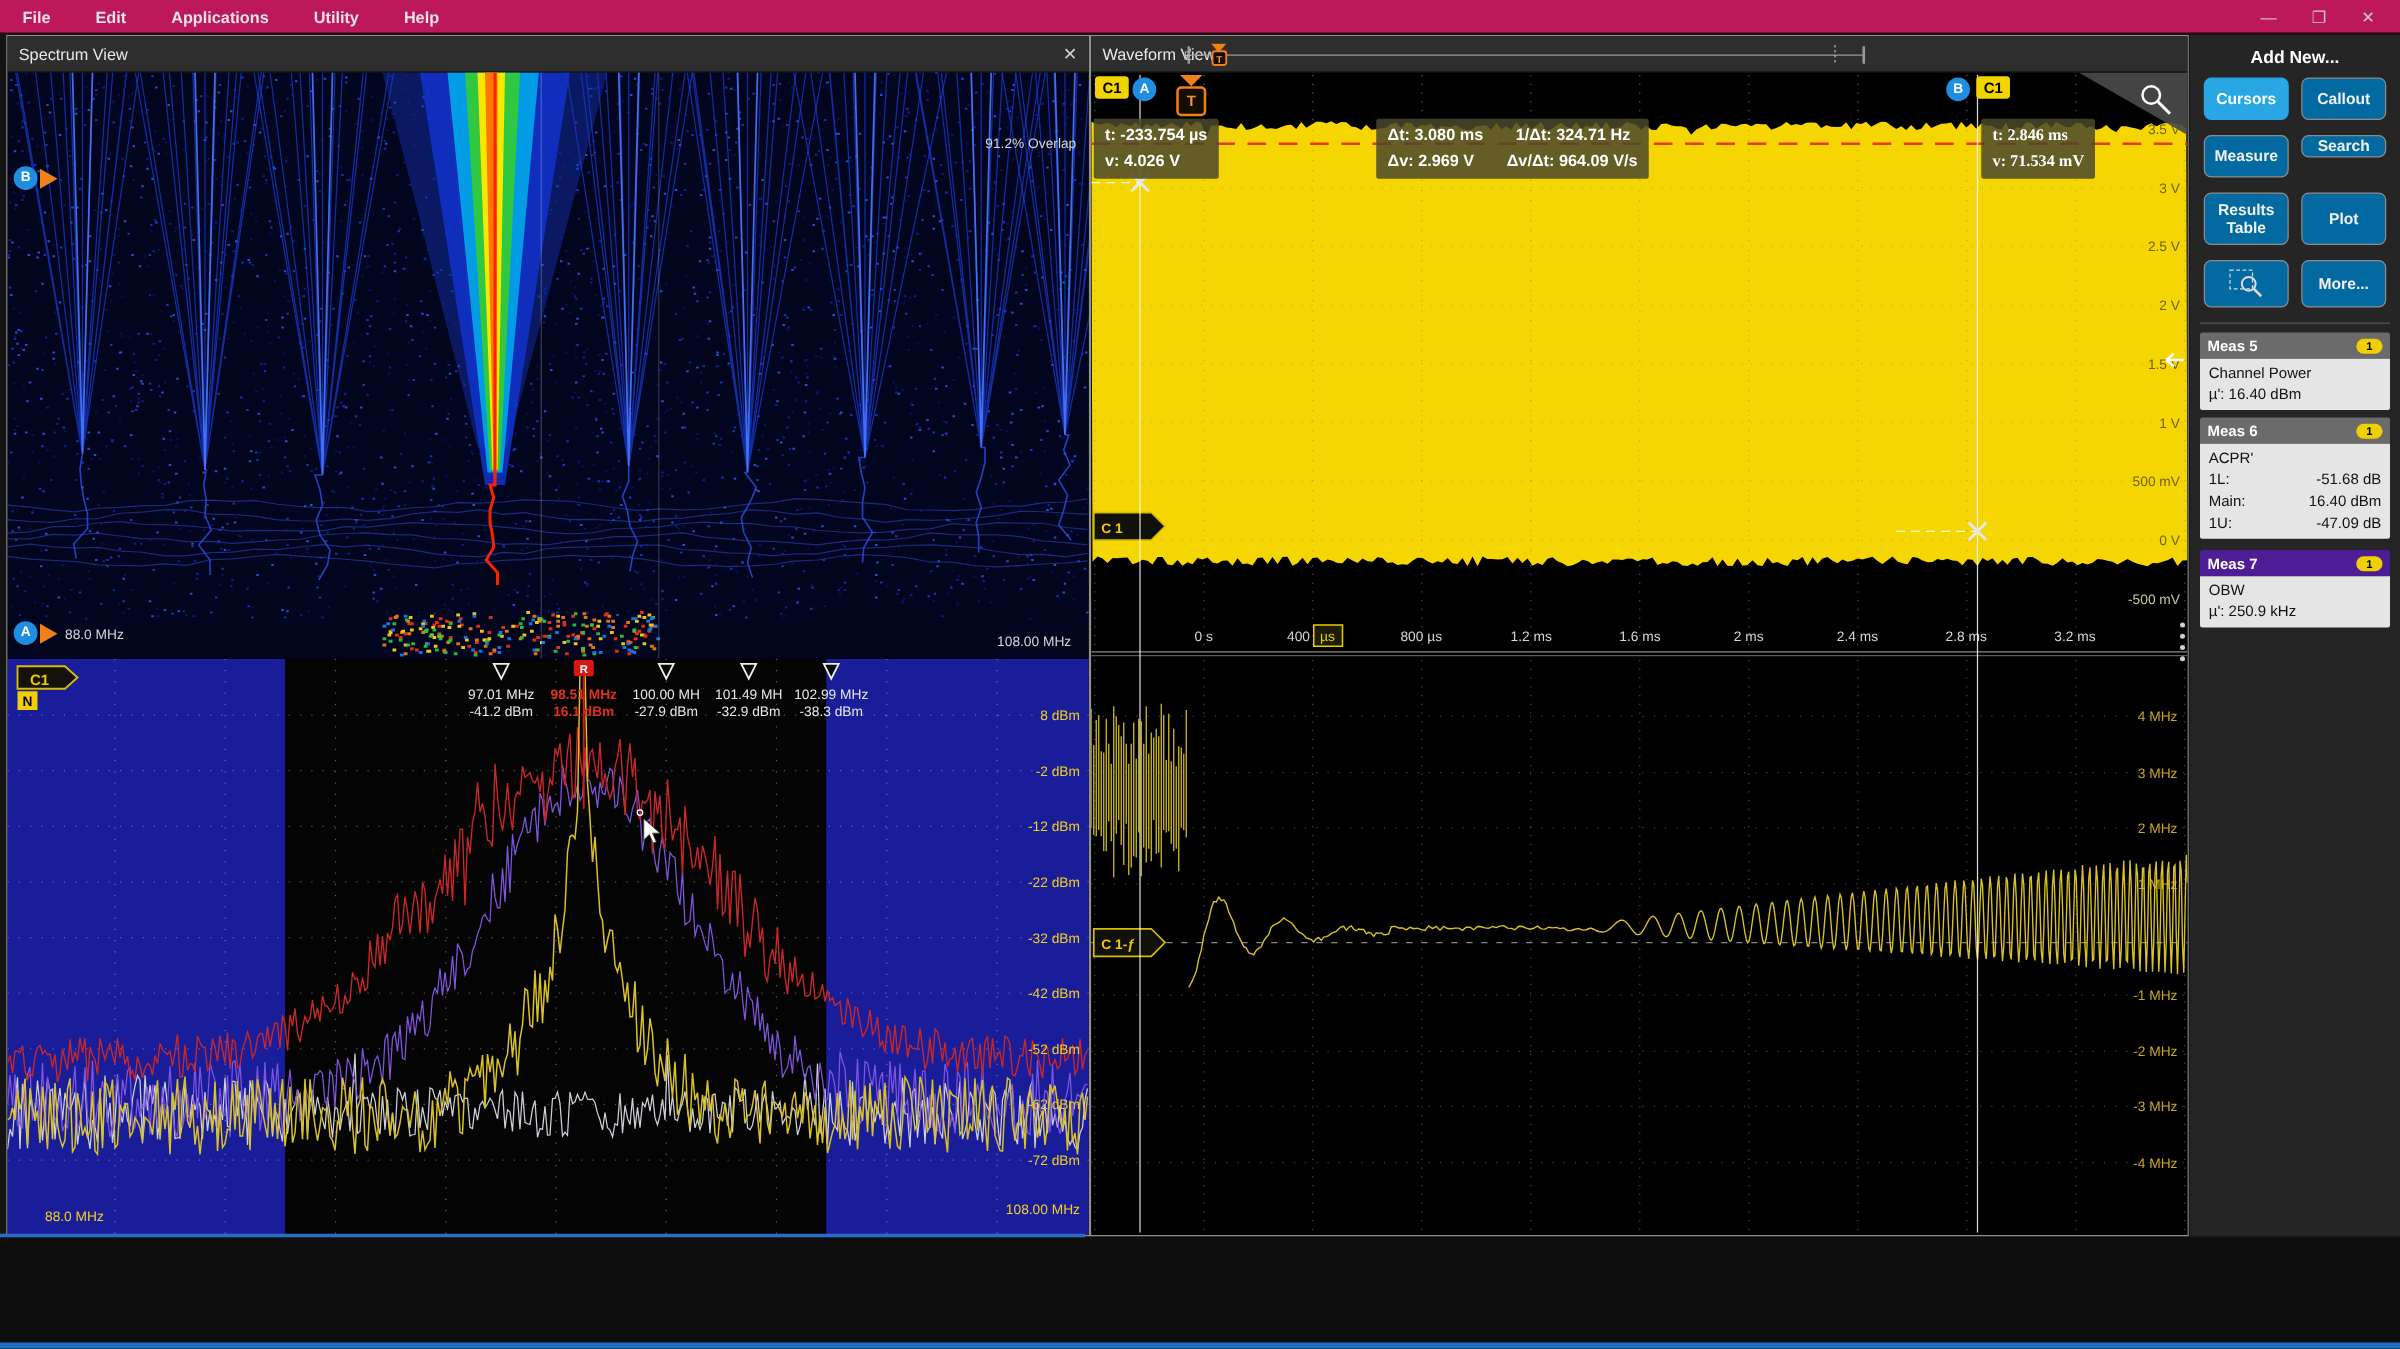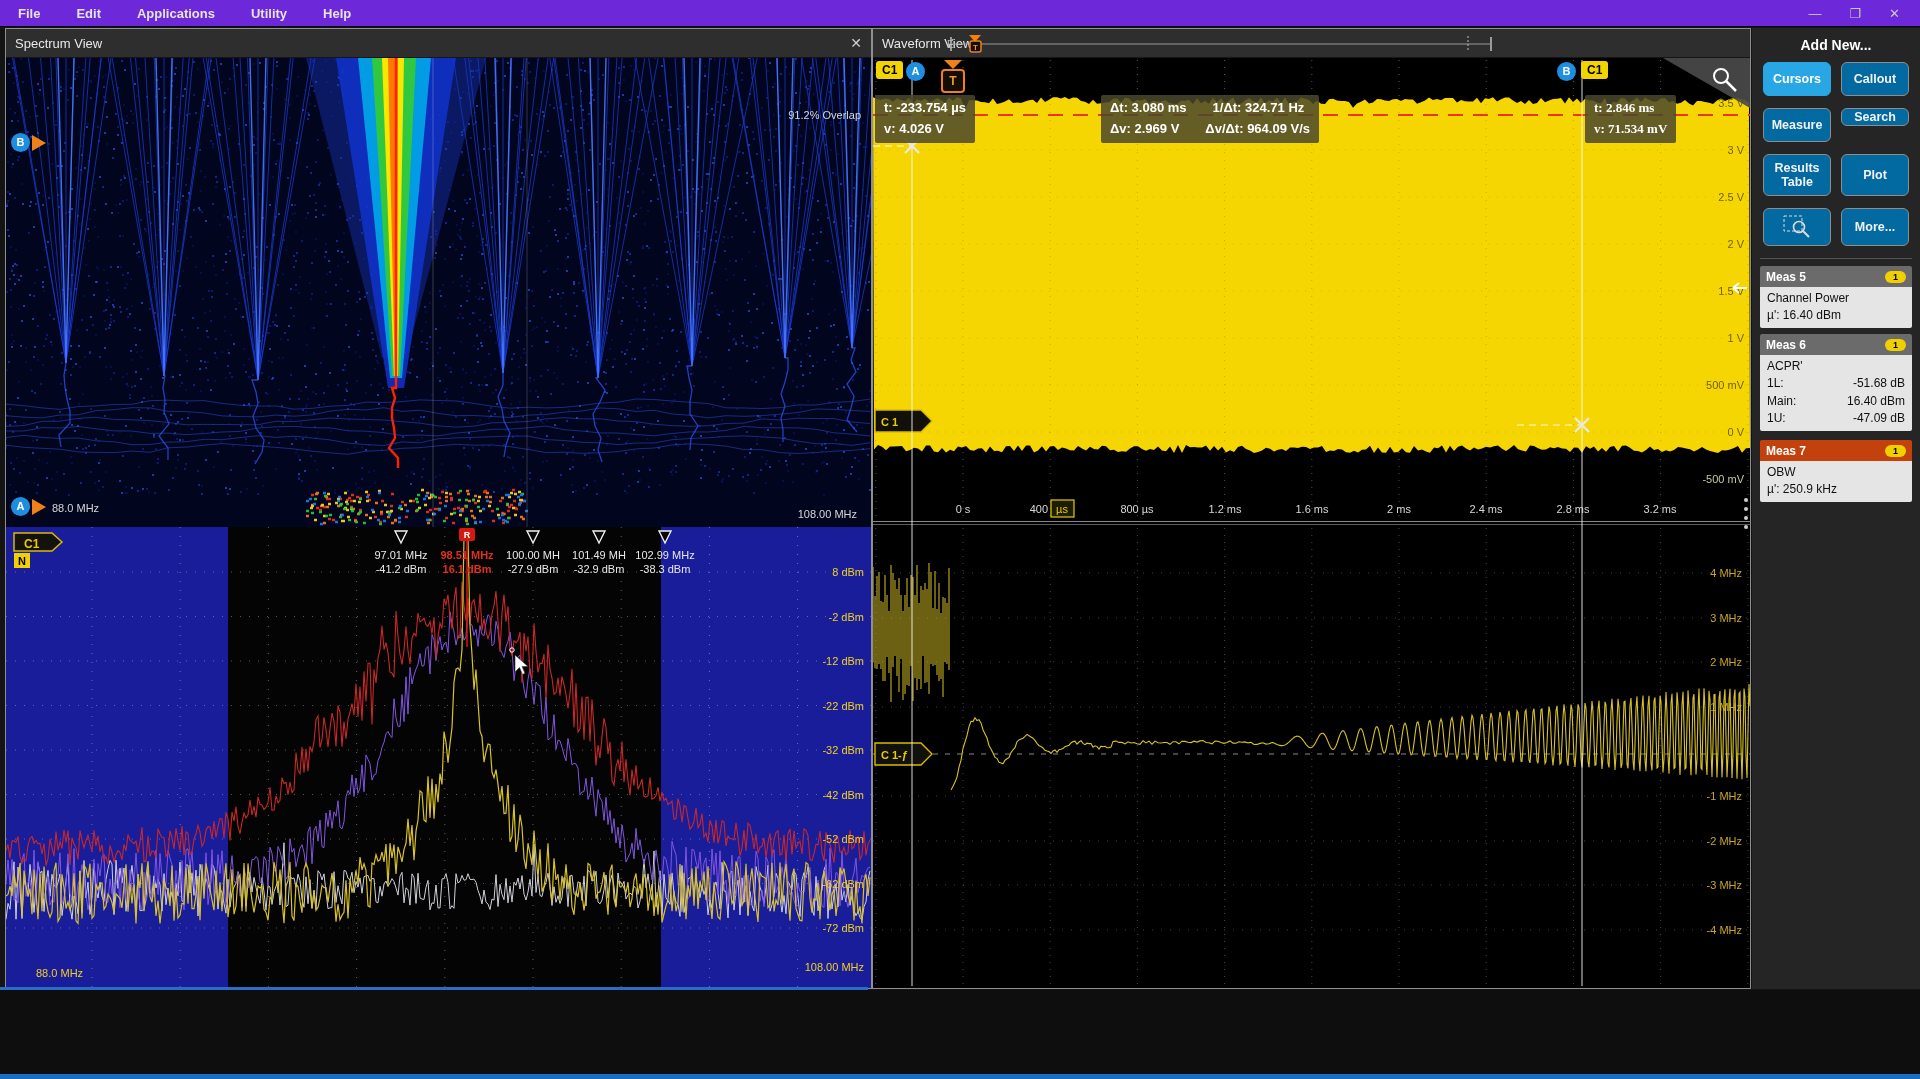--- a/index.html
+++ b/index.html
@@ -1,20 +1,20 @@
 <!DOCTYPE html>
 <html><head>
 <meta charset="utf-8">
 <style>
   html,body{margin:0;padding:0;background:#141414;}
   body{width:1920px;height:1079px;position:relative;overflow:hidden;
        font-family:"Liberation Sans",sans-serif;color:#ddd;-webkit-font-smoothing:antialiased;}
   .abs{position:absolute;}
   
-  #menubar{position:absolute;left:0;top:0;width:100%;height:27px;background:#6d28d9;
+  #menubar{position:absolute;left:0;top:0;width:100%;height:27px;background:#be185d;
            border-bottom:1px solid #0a0a0a;display:flex;align-items:center;gap:36px;
            padding-left:18px;font-size:13px;color:#e4e4e4;box-sizing:border-box;}
   .menu-item{cursor:default;font-weight:bold;}
   #winctl{position:absolute;right:0;top:0;height:27px;display:flex;align-items:center;gap:28px;
           padding:0 20px;color:#c9c9c9;font-size:13px;}
   .winbtn{cursor:default;}
   
   .panel{position:absolute;background:#000;border:1px solid #8f8f8f;box-sizing:border-box;}
   .phdr{position:absolute;left:0;top:0;right:0;height:29px;background:#2e2e2e;
         border-bottom:1px solid #151515;color:#e8e8e8;font-size:13px;display:flex;
@@ -39,21 +39,21 @@
   #sidebar h1{margin:0;padding:9px 0 0 0;text-align:center;font-size:14px;color:#fff;}
   .sbtn{position:absolute;background:#0369a1;border:1px solid #8d8d8d;border-radius:6px;
         color:#f2f2f2;font-size:12.5px;font-weight:bold;display:flex;align-items:center;
         justify-content:center;text-align:center;box-sizing:border-box;line-height:1.15;}
   .sbtn.active{background:#28a7e4;border-color:#28a7e4;color:#fff;}
   .sdiv{position:absolute;left:8px;width:152px;height:1px;background:#555;}
   .meas{position:absolute;left:8px;width:152px;}
   .meas .mh{background:#6b6b6b;height:19px;color:#fff;font-weight:bold;font-size:12px;
             padding:1px 6px;display:flex;justify-content:space-between;align-items:center;
             border-radius:2px 2px 0 0;}
-  .meas.sel .mh{background:#c2410c;}
+  .meas.sel .mh{background:#4c1d95;}
   .meas .mb{background:#e5e5e5;color:#101010;font-size:12px;padding:3px 7px;line-height:1.45;
             border-radius:0 0 2px 2px;}
   .meas .mrow{display:flex;justify-content:space-between;}
   .pill{display:inline-block;background:#f0d000;color:#000;border-radius:7px;font-size:9px;
         font-weight:bold;padding:0 8px;line-height:12px;}
   #dragdots{position:absolute;left:1744px;top:498px;display:flex;flex-direction:column;gap:5px;}
   #dragdots i{width:4px;height:4px;border-radius:50%;background:#cfcfcf;}
   
   #bottombar{position:absolute;left:0;top:990px;width:1920px;height:89px;background:#0e0e0e;}
   #botline{position:absolute;left:0;top:1074px;width:1920px;height:5px;background:#1a6fc4;}

